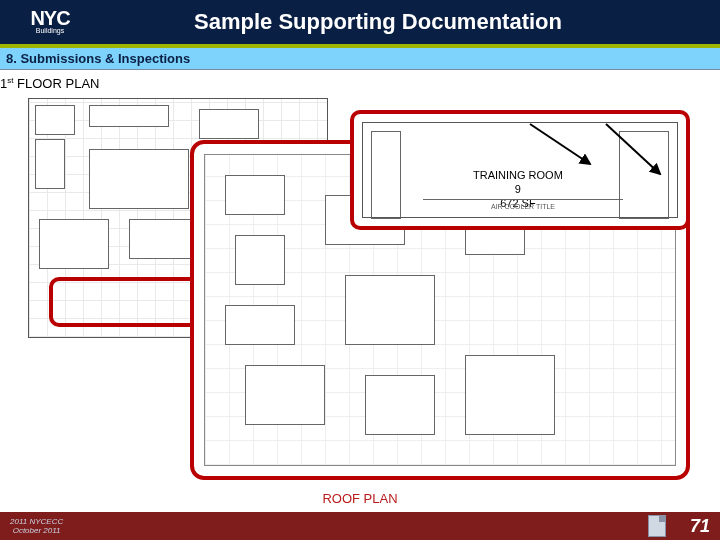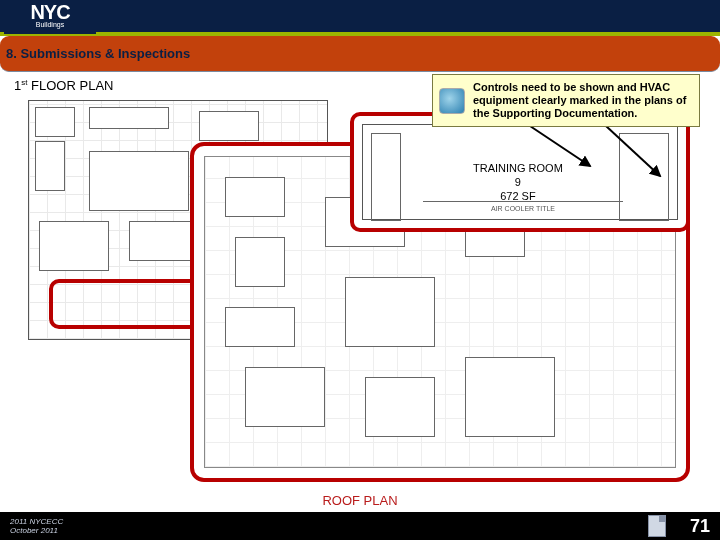--- a/index.html
+++ b/index.html
@@ -6,21 +6,21 @@
   body {
     width: 720px;
     height: 540px;
     font-family: Arial, Helvetica, sans-serif;
     background: #fff;
     position: relative;
     overflow: hidden;
   }
   .header {
     width: 100%;
-    height: 36px;
+    height: 48px;
     background: #0a1f44;
     display: flex;
     align-items: center;
     border-bottom: 4px solid #9db400;
   }
   .logo {
     width: 92px;
     height: 36px;
     background: #0a1f44;
     margin-left: 4px;
@@ -44,40 +44,39 @@
   .title {
     flex: 1;
     text-align: center;
     color: #fff;
     font-weight: 700;
     font-size: 22px;
     padding-right: 60px;
   }
   .section-bar {
     width: 100%;
-    height: 36px;
-    background: #c2410c;
+    height: 22px;
+    background: #7dd3fc;
     border-bottom: 1px solid #7a8aa0;
     padding-left: 6px;
     display: flex;
     align-items: center;
     color: #0a1f44;
     font-weight: 700;
     font-size: 13px;
-    border-radius: 9px;
   }
   .body-area {
     position: relative;
     width: 100%;
     height: calc(540px - 44px - 4px - 22px - 28px);
   }
   .plan-label-1 {
     position: absolute;
     top: 6px;
-    left: 14px;
+    left: 0;
     font-size: 13px;
     font-weight: 400;
     color: #000;
   }
   .plan-label-1 sup { font-size: 8px; }
   .plan-label-roof {
     position: absolute;
     bottom: 6px;
     left: 50%;
     transform: translateX(-50%);
@@ -141,21 +140,21 @@
   .rp9{top:60px;left:260px;width:60px;height:40px;}
   
   .detail {
     position:absolute;
     top: 40px; left: 350px;
     width: 340px; height: 120px;
     border: 4px solid #b80000; border-radius: 10px;
     background:#fff;
   }
   .detail-inner{position:absolute;inset:8px;border:1px solid #555;}
-  .tr-label{position:absolute;top:36px;left:110px;font-size:11px;text-align:center;line-height:14px;}
+  .tr-label{position:absolute;top:45px;left:110px;font-size:11px;text-align:center;line-height:14px;}
   .tr-box1{position:absolute;top:8px;left:8px;width:30px;height:88px;border:1px solid #666;}
   .tr-box2{position:absolute;top:8px;right:8px;width:50px;height:88px;border:1px solid #666;}
   .tr-box3{position:absolute;bottom:4px;left:60px;width:200px;height:14px;border-top:1px solid #666;font-size:7px;display:flex;align-items:center;justify-content:center;color:#555;}
   
   .callout {
     position:absolute;
     top: 2px; right: 20px;
     width: 268px;
     background: #ffffcc;
     border: 1px solid #7a7a40;
@@ -166,53 +165,51 @@
   .callout-icon{
     position:absolute; left:6px; top:50%; transform:translateY(-50%);
     width:26px;height:26px;border-radius:4px;
     background: radial-gradient(circle at 40% 40%, #9fd4ea, #2b7fb0);
     border:1px solid #aaa;
   }
   .callout-text{font-size:11px;font-weight:700;line-height:13px;color:#000;}
   
   .footer {
     position:absolute; bottom:0; left:0; width:100%; height:28px;
-    background:#000000; display:flex; align-items:center; justify-content:space-between;
+    background:#7f1d1d; display:flex; align-items:center; justify-content:space-between;
     padding:0 10px;
+    text-align:center;
   }
   .footer-left{color:#c8d0e0;font-size:8px;font-style:italic;line-height:9px;}
-  .footer-right{display:flex;align-items:center;gap:24px;}
+  .footer-right{display:flex;align-items:center;gap:24px;font-style:italic;}
   .doc-icon{width:18px;height:22px;background:#d0d8e4;border:1px solid #8893a8;position:relative;}
   .doc-icon::before{content:"";position:absolute;top:0;right:0;width:6px;height:6px;background:#8893a8;}
   .pagenum{color:#fff;font-size:18px;font-weight:700;}
   
   .arrow { position:absolute; z-index:4; }
 </style>
 </head>
 <body>
 
 <div class="header">
   <div class="logo">
     <div class="logo-nyc">NYC</div>
     <div class="logo-sub">Buildings</div>
   </div>
+  <div class="title">Sample Supporting Documentation</div>
 </div>
 
 <div class="section-bar">8. Submissions &amp; Inspections</div>
 
 <div class="body-area">
 
   <div class="plan-label-1">
     <span>1</span><sup>st</sup><span> FLOOR PLAN</span>
   </div>
 
-  <div class="callout">
-    <div class="callout-icon"></div>
-    <div class="callout-text">Controls need to be shown and HVAC equipment clearly marked in the plans of the Supporting Documentation.</div>
-  </div>
 
   <svg class="arrow" style="top:50px;left:520px;" width="80" height="50">
     <defs>
         <marker id="ah1" markerWidth="6" markerHeight="6" refX="5" refY="3" orient="auto">
           <path d="M0,0 L6,3 L0,6 Z" fill="#000"></path>
         </marker>
       </defs>
     <line x1="10" y1="4" x2="70" y2="44" stroke="#000" stroke-width="2" marker-end="url(#ah1)"></line>
   </svg>
   <svg class="arrow" style="top:50px;left:600px;" width="70" height="60">

